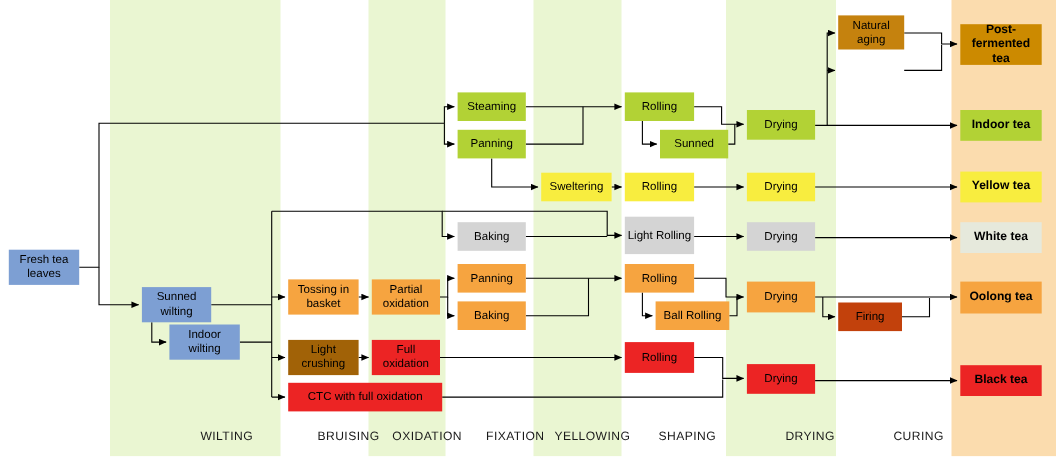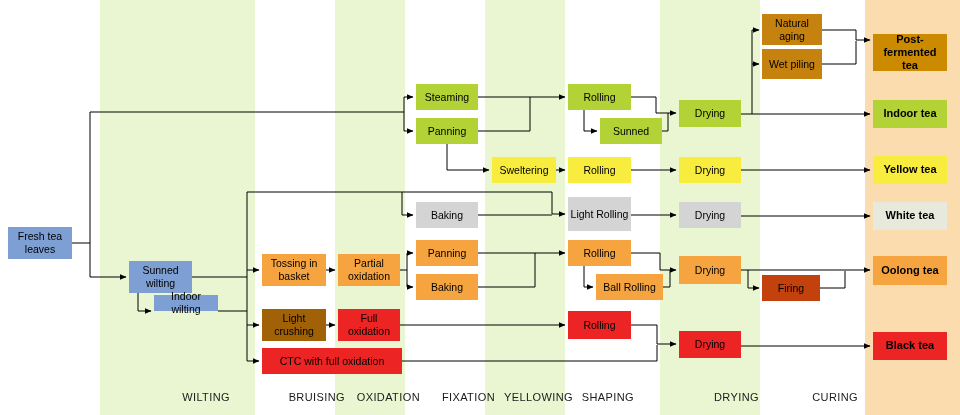--- a/index.html
+++ b/index.html
@@ -76,21 +76,21 @@
       <polyline points="247,325 259,325" fill="none" stroke="#000000" stroke-width="1" marker-end="url(#arrowhead)"></polyline>
       <polyline points="326,325 335,325" fill="none" stroke="#000000" stroke-width="1" marker-end="url(#arrowhead)"></polyline>
       <polyline points="400,325 565,325" fill="none" stroke="#000000" stroke-width="1" marker-end="url(#arrowhead)"></polyline>
       <polyline points="631,325 657,325 657,344 676,344" fill="none" stroke="#000000" stroke-width="1" marker-end="url(#arrowhead)"></polyline>
       <polyline points="247,361 259,361" fill="none" stroke="#000000" stroke-width="1" marker-end="url(#arrowhead)"></polyline>
       <polyline points="402,361 657,361 657,345" fill="none" stroke="#000000" stroke-width="1"></polyline>
       <polyline points="741,346 870,346" fill="none" stroke="#000000" stroke-width="1" marker-end="url(#arrowhead)"></polyline>
     </svg>
     <div class="node" style="left: 8px; top: 227px; width: 64px; height: 32px; background: rgb(125, 159, 211);">Fresh tea leaves</div>
     <div class="node" style="left: 129px; top: 261px; width: 63px; height: 32px; background: rgb(125, 159, 211);">Sunned wilting</div>
-    <div class="node" style="left: 154px; top: 295px; width: 64px; height: 16px; background: rgb(125, 159, 211);">Indoor wilting</div>
+    <div class="node" style="left: 154px; top: 295px; width: 64px; height: 32px; background: rgb(125, 159, 211);">Indoor wilting</div>
     <div class="node" style="left: 262px; top: 254px; width: 64px; height: 32px; background: rgb(246, 164, 64);">Tossing in basket</div>
     <div class="node" style="left: 338px; top: 254px; width: 62px; height: 32px; background: rgb(246, 164, 64);">Partial oxidation</div>
     <div class="node" style="left: 262px; top: 309px; width: 64px; height: 32px; background: #a16207;">Light crushing</div>
     <div class="node" style="left: 338px; top: 309px; width: 62px; height: 32px; background: rgb(236, 36, 36);">Full oxidation</div>
     <div class="node" style="left: 262px; top: 348px; width: 140px; height: 26px; background: rgb(236, 36, 36);">CTC with full oxidation</div>
     <div class="node" style="left: 416px; top: 84px; width: 62px; height: 26px; background: rgb(178, 210, 53);">Steaming</div>
     <div class="node" style="left: 416px; top: 118px; width: 62px; height: 26px; background: rgb(178, 210, 53);">Panning</div>
     <div class="node" style="left: 416px; top: 202px; width: 62px; height: 26px; background: rgb(212, 212, 212);">Baking</div>
     <div class="node" style="left: 416px; top: 240px; width: 62px; height: 26px; background: rgb(246, 164, 64);">Panning</div>
     <div class="node" style="left: 416px; top: 274px; width: 62px; height: 26px; background: rgb(246, 164, 64);">Baking</div>
@@ -102,28 +102,27 @@
     <div class="node" style="left: 568px; top: 240px; width: 63px; height: 26px; background: rgb(246, 164, 64);">Rolling</div>
     <div class="node" style="left: 596px; top: 274px; width: 67px; height: 26px; background: rgb(246, 164, 64);">Ball Rolling</div>
     <div class="node" style="left: 568px; top: 311px; width: 63px; height: 28px; background: rgb(236, 36, 36);">Rolling</div>
     <div class="node" style="left: 679px; top: 100px; width: 62px; height: 27px; background: rgb(178, 210, 53);">Drying</div>
     <div class="node" style="left: 679px; top: 157px; width: 62px; height: 26px; background: rgb(248, 237, 63);">Drying</div>
     <div class="node" style="left: 679px; top: 202px; width: 62px; height: 26px; background: rgb(212, 212, 212);">Drying</div>
     <div class="node" style="left: 679px; top: 256px; width: 62px; height: 28px; background: rgb(246, 164, 64);">Drying</div>
     <div class="node" style="left: 679px; top: 331px; width: 62px; height: 27px; background: rgb(236, 36, 36);">Drying</div>
     <div class="node" style="left: 762px; top: 275px; width: 58px; height: 26px; background: #c2410c;">Firing</div>
     <div class="node" style="left: 762px; top: 14px; width: 60px; height: 31px; background: rgb(197, 130, 14);">Natural aging</div>
-    <div class="node" style="left: 762px; top: 49px; width: 60px; height: 30px; background: rgb(197, 130, 14);">Wet piling</div>
-    <div class="node bold" style="left: 873px; top: 22px; width: 74px; height: 37px; background: rgb(204, 138, 0); margin-top: 12px;">Post-fermented tea</div>
+    <div class="node bold" style="left: 873px; top: 22px; width: 74px; height: 37px; background: rgb(204, 138, 0);">Post-fermented tea</div>
     <div class="node bold" style="left: 873px; top: 100px; width: 74px; height: 28px; background: rgb(178, 210, 53);">Indoor tea</div>
     <div class="node bold" style="left: 873px; top: 156px; width: 74px; height: 28px; background: rgb(248, 237, 63);">Yellow tea</div>
     <div class="node bold" style="left: 873px; top: 202px; width: 74px; height: 28px; background: rgb(230, 233, 220);">White tea</div>
     <div class="node bold" style="left: 873px; top: 256px; width: 74px; height: 29px; background: rgb(246, 164, 64);">Oolong tea</div>
     <div class="node bold" style="left: 873px; top: 332px; width: 74px; height: 28px; background: rgb(236, 36, 36);">Black tea</div>
     <div class="stage-label" style="left: 130px; top: 391px;">WILTING</div>
     <div class="stage-label" style="left: 245px; top: 391px;">BRUISING</div>
     <div class="stage-label" style="left: 320px; top: 391px;">OXIDATION</div>
     <div class="stage-label" style="left: 395px; top: 391px;">FIXATION</div>
     <div class="stage-label" style="left: 473px; top: 391px;">YELLOWING</div>
-    <div class="stage-label" style="left: 534px; top: 391px;">SHAPING</div>
+    <div class="stage-label" style="left: 551px; top: 391px;">SHAPING</div>
     <div class="stage-label" style="left: 659px; top: 391px;">DRYING</div>
     <div class="stage-label" style="left: 758px; top: 391px;">CURING</div>
   </div>
 
 </body></html>

